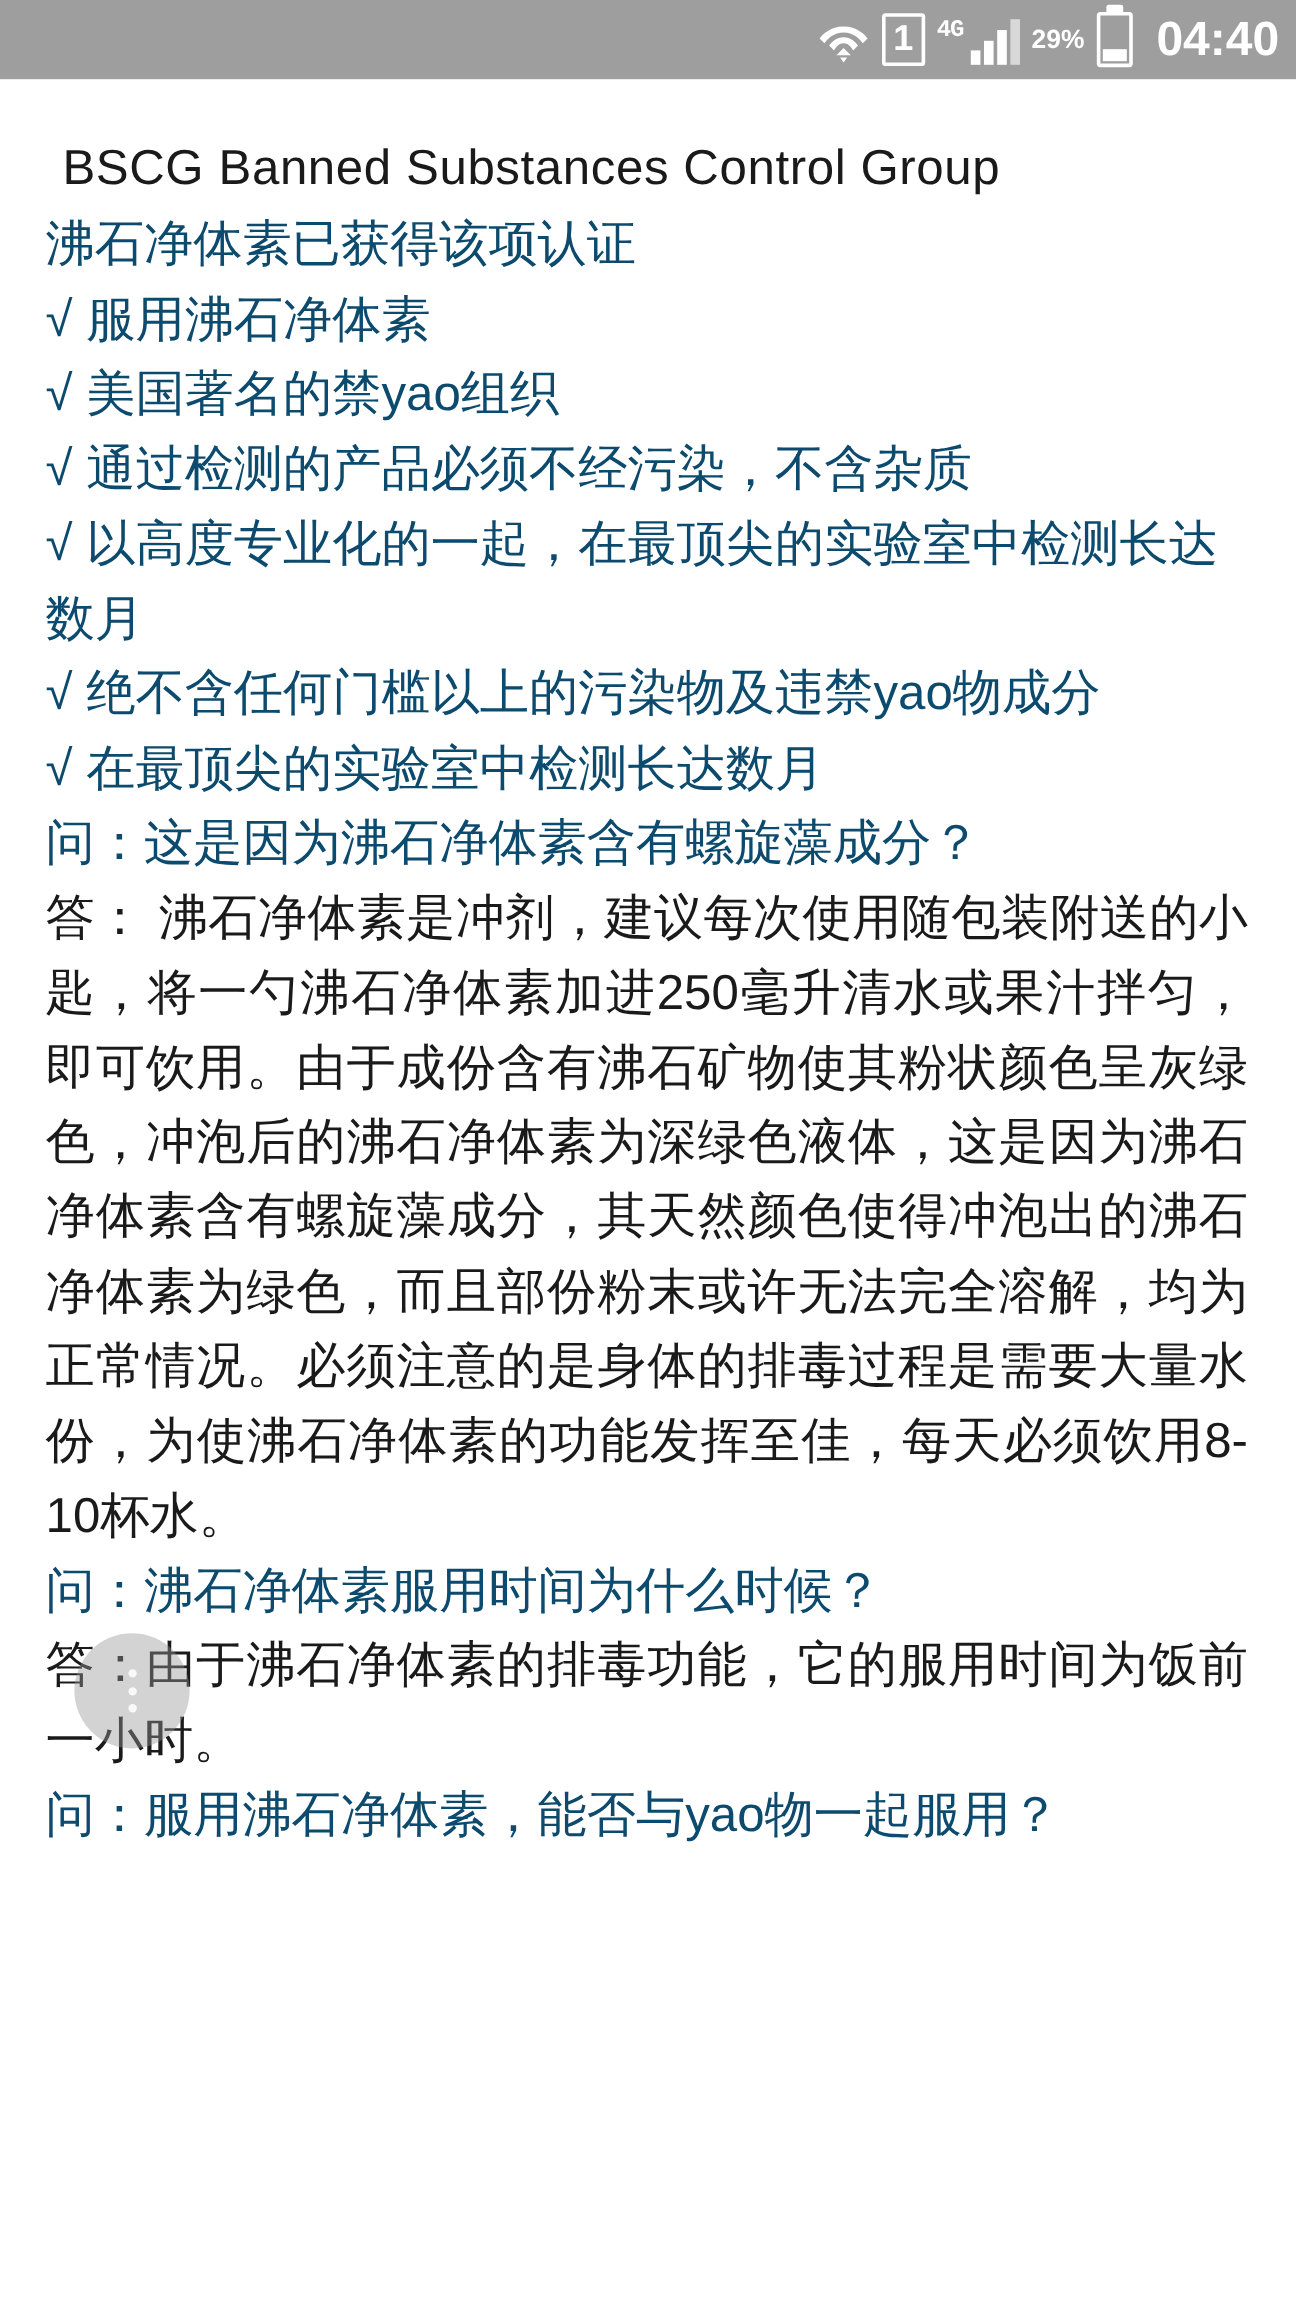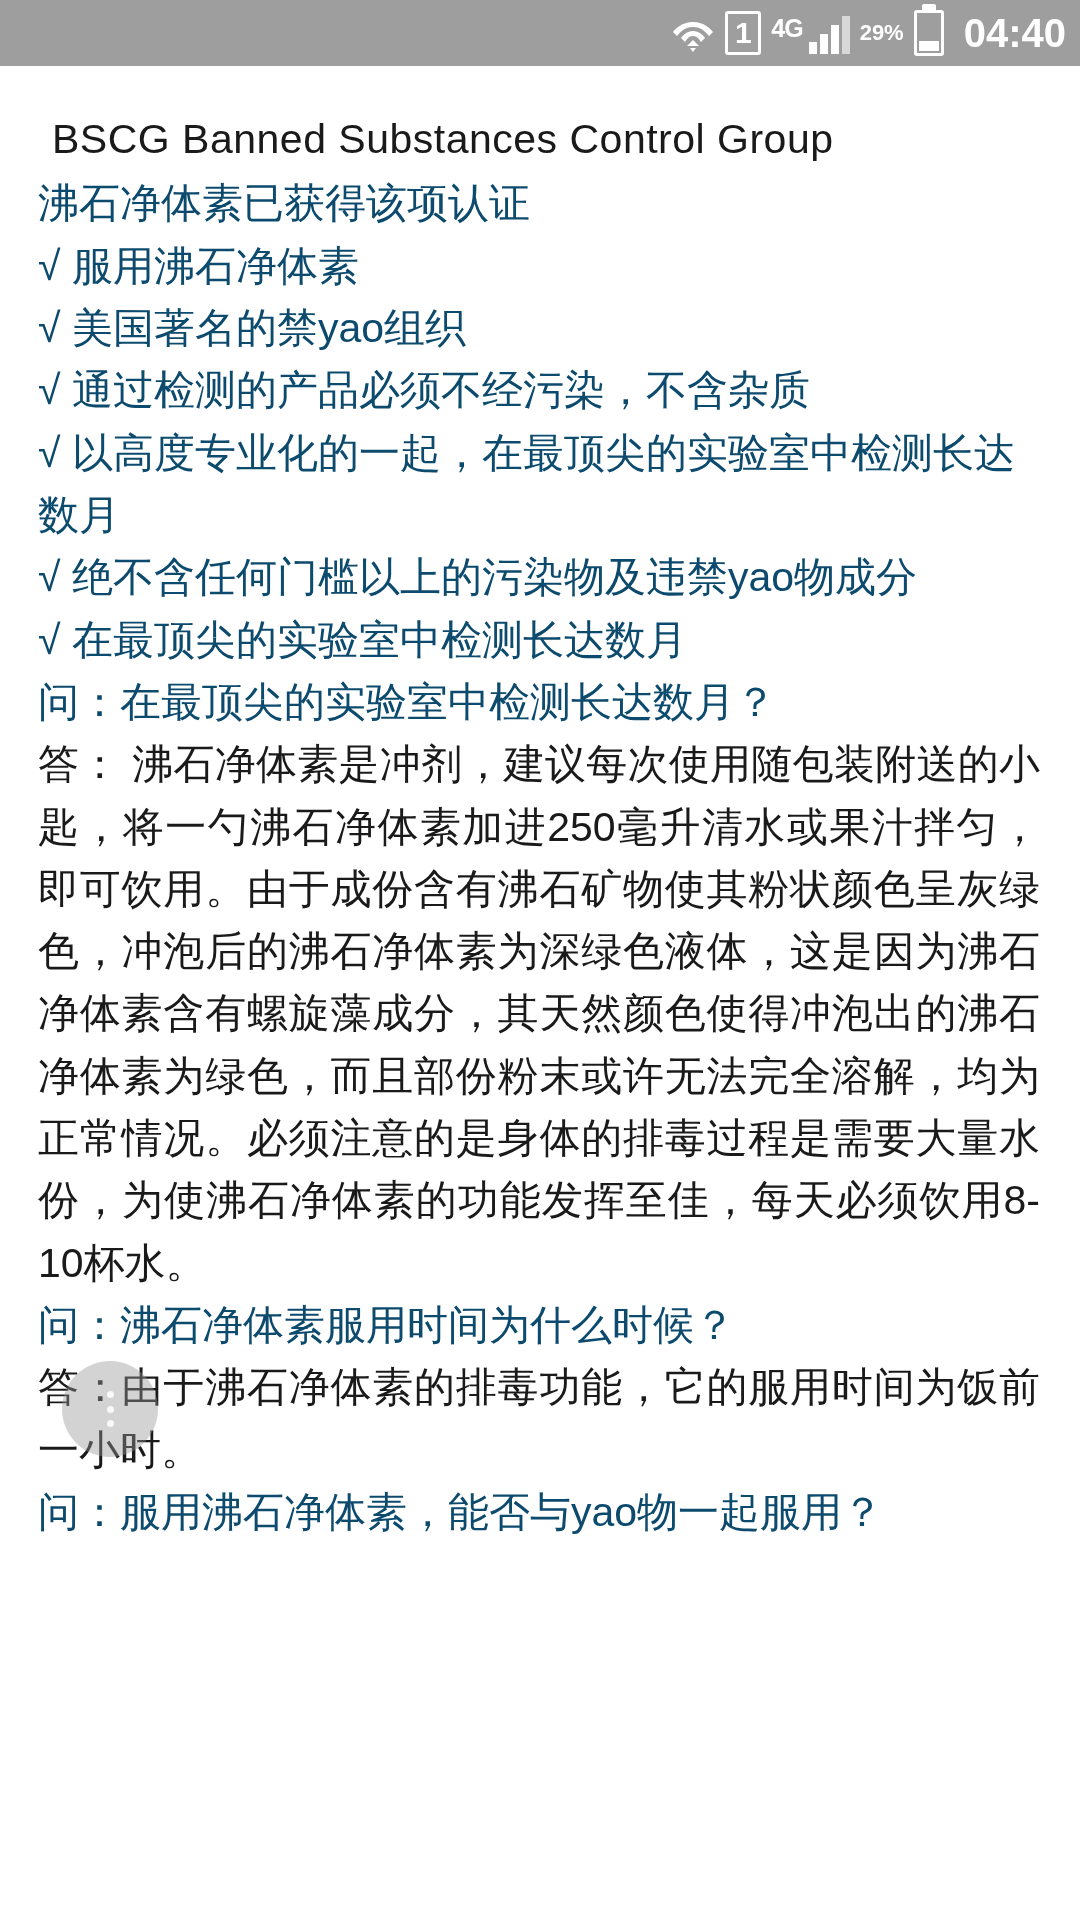--- a/index.html
+++ b/index.html
@@ -36,24 +36,25 @@
   .simbox {
     width:36px; height:44px;
     border:3px solid #ffffff;
     border-radius:3px;
     display:flex; align-items:center; justify-content:center;
     font-size:30px; font-weight:bold; line-height:1;
   }
 
   
   .fourg {
-    font-size:25px; font-weight:bold;
+    font-size:20px; font-weight:bold;
     align-self:flex-start;
     margin-top:4px;
     letter-spacing:-1px;
+    font-family:Liberation Mono, monospace;
   }
 
   
   .signal { display:flex; align-items:flex-end; gap:3px; height:42px; margin-left:-4px; }
   .signal i { display:block; width:8px; background:#ffffff; }
   .signal i:nth-child(1){ height:12px; }
   .signal i:nth-child(2){ height:20px; }
   .signal i:nth-child(3){ height:29px; }
   .signal i:nth-child(4){ height:38px; background:#d8d8d8; }
 
@@ -168,21 +169,21 @@
 
     <div class="line">沸石净体素已获得该项认证</div>
 
     <div class="line">√ 服用沸石净体素</div>
     <div class="line">√ 美国著名的禁yao组织</div>
     <div class="line">√ 通过检测的产品必须不经污染，不含杂质</div>
     <div class="line">√ 以高度专业化的一起，在最顶尖的实验室中检测长达数月</div>
     <div class="line">√ 绝不含任何门槛以上的污染物及违禁yao物成分</div>
     <div class="line">√ 在最顶尖的实验室中检测长达数月</div>
 
-    <div class="line">问：在最顶尖的实验室中检测长达数月？</div>
+    <div class="line">问：这是因为沸石净体素含有螺旋藻成分？</div>
     <div class="para">答： 沸石净体素是冲剂，建议每次使用随包装附送的小匙，将一勺沸石净体素加进250毫升清水或果汁拌匀，即可饮用。由于成份含有沸石矿物使其粉状颜色呈灰绿色，冲泡后的沸石净体素为深绿色液体，这是因为沸石净体素含有螺旋藻成分，其天然颜色使得冲泡出的沸石净体素为绿色，而且部份粉末或许无法完全溶解，均为正常情况。必须注意的是身体的排毒过程是需要大量水份，为使沸石净体素的功能发挥至佳，每天必须饮用8-10杯水。</div>
 
     <div class="line">问：沸石净体素服用时间为什么时候？</div>
     <div class="para">答：由于沸石净体素的排毒功能，它的服用时间为饭前一小时。</div>
 
     <div class="line">问：服用沸石净体素，能否与yao物一起服用？</div>
   </div>
 
   <div class="assistive">
     <span class="dots">

